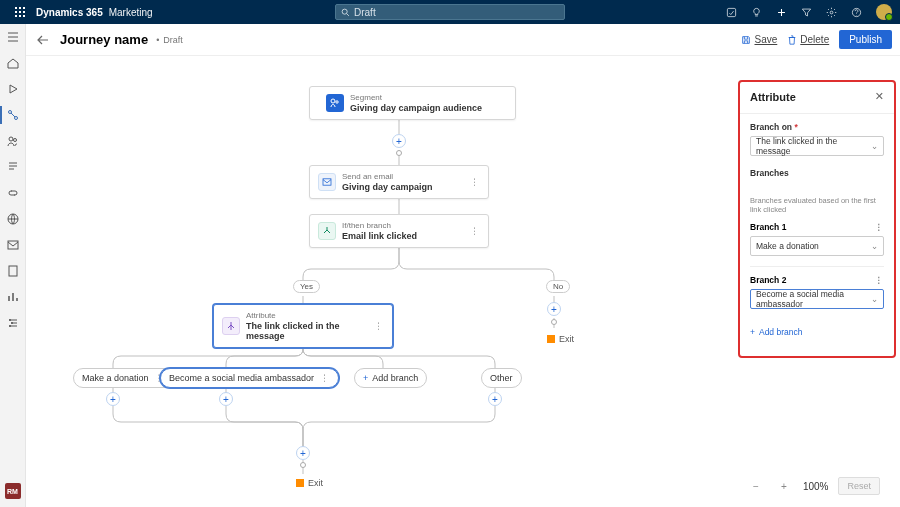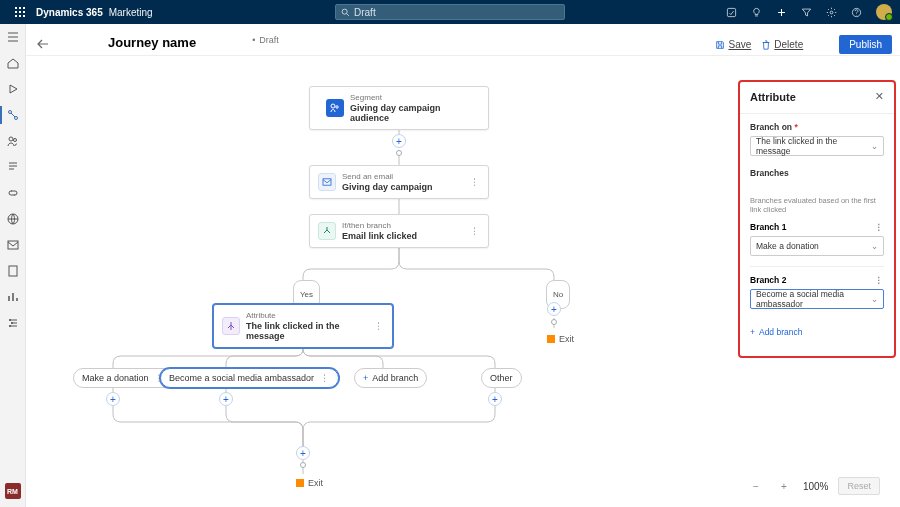--- a/index.html
+++ b/index.html
@@ -17,46 +17,46 @@
 .topbar .avatar::after { content:""; position:absolute; right:-1px; bottom:-1px; width:6px; height:6px; background:#6bb700; border:1px solid #002a4e; border-radius:50%; }
 
 .shell { display: flex; height: calc(100% - 24px); }
 .nav { width: 26px; background: #f3f3f3; border-right: 1px solid #e5e5e5; display: flex; flex-direction: column; align-items: center; padding-top: 6px; gap: 12px; position: relative; }
 .nav .ico { width: 14px; height: 14px; color: #555; display:flex; align-items:center; justify-content:center; }
 .nav .ico.active { color: #3b6fb6; position: relative; }
 .nav .ico.active::before { content:""; position:absolute; left:-6px; top:-2px; bottom:-2px; width:2px; background:#3b6fb6; }
 .nav .bottom-badge { position:absolute; bottom:8px; width:16px; height:16px; background:#8b2c2c; color:#fff; font-size:7px; display:flex; align-items:center; justify-content:center; border-radius:2px; font-weight:600; }
 
 .main { flex: 1; display: flex; flex-direction: column; position: relative; }
-.header { height: 32px; display: flex; align-items: flex-start; padding: 11px 8px; border-bottom: 1px solid #eee; gap: 48px; }
+.header { height: 32px; display: flex; align-items: center; padding: 0 8px; border-bottom: 1px solid #eee; }
 .back { width: 18px; height: 18px; display:flex; align-items:center; justify-content:center; color:#666; }
 .title { font-size: 13px; font-weight: 600; margin-left: 8px; }
 .draft { font-size: 9px; color: #777; margin-left: 8px; }
 .draft::before { content:"•"; margin-right:4px; }
 .header .actions { margin-left: auto; display: flex; align-items: center; gap: 10px; font-size: 10px; }
 .header .act { display:flex; align-items:center; gap:3px; color:#444;text-decoration:underline; }
-.header .publish { background:#2266d4; color:#fff; padding: 4px 10px; border-radius: 2px; font-size: 10px; margin-left: 26px; }
+.header .publish { background:#2266d4; color:#fff; padding: 4px 10px; border-radius: 2px; font-size: 10px; }
 
 .canvas { position: relative; flex: 1; background: #fff; }
 .canvas svg.wires { position:absolute; inset:0; width:100%; height:100%; }
 
 .node { position: absolute; background: #fff; border: 1px solid #d6d6d6; border-radius: 3px; box-shadow: 0 1px 2px rgba(0,0,0,.06); display: flex; align-items: center; padding: 6px 8px; font-size: 9px; }
 .node .ic { width: 18px; height: 18px; border-radius: 3px; display:flex; align-items:center; justify-content:center; margin-right: 6px; color:#fff; flex-shrink:0; }
 .node .txt .t1 { color:#777; font-size: 8px; line-height: 1.2; }
 .node .txt .t2 { font-weight: 600; color:#333; font-size: 9px; }
 .node .more { margin-left: auto; color:#888; padding-left: 6px; }
 .node.sel { border: 1px solid #4a7fd6; box-shadow: 0 0 0 1px #4a7fd6; }
 
 .pill { position: absolute; height: 20px; border: 1px solid #ccc; border-radius: 10px; background:#fff; display:flex; align-items:center; padding:0 8px; font-size: 9px; color:#333; }
 .pill.sel { border: 1px solid #4a7fd6; box-shadow: 0 0 0 1px #4a7fd6; }
 .pill .more { margin-left: 6px; color:#888; }
 
 .plus { position:absolute; width: 14px; height:14px; border-radius:50%; border:1px solid #bdd3f0; color:#2266d4; background:#fff; display:flex; align-items:center; justify-content:center; font-size:10px; }
 .dot { position:absolute; width:6px; height:6px; border-radius:50%; border:1px solid #aaa; background:#fff; }
-.tag { position:absolute; font-size:8px; border:1px solid #ccc; border-radius:8px; padding:9px 6px; background:#fff; color:#555; }
+.tag { position:absolute; font-size:8px; border:1px solid #ccc; border-radius:8px; padding:1px 6px; background:#fff; color:#555; }
 
 .exit { position:absolute; font-size:9px; color:#555; display:flex; align-items:center; gap:4px; }
 .exit .flag { width:8px; height:8px; background:#ff8c00; }
 
 .zoom { position:absolute; right: 20px; bottom: 12px; display:flex; align-items:center; gap:10px; font-size:10px; color:#333; background:#fff; }
 .zoom .btn { width:18px; height:18px; display:flex; align-items:center; justify-content:center; color:#888; }
 .zoom .reset { border:1px solid #ddd; background:#f5f5f5; color:#aaa; padding:3px 8px; border-radius:2px; font-size:9px; }
 
 
 .panel { position:absolute; top: 24px; right: 4px; width: 158px; border: 2px solid #de2f2f; border-radius: 4px; background:#fff; padding: 8px 10px 12px; height: 278px; }
@@ -254,21 +254,21 @@
           <path d="M87 350 V358 Q87 366 95 366 H269 Q277 366 277 374 V392"></path>
           <path d="M200 350 V358 Q200 366 208 366 H269 Q277 366 277 374 V392"></path>
           <path d="M469 350 V358 Q469 366 461 366 H285 Q277 366 277 374 V392"></path>
           <line x1="277" y1="404" x2="277" y2="418"></line>
 
           <line x1="528" y1="240" x2="528" y2="248"></line>
           <line x1="528" y1="262" x2="528" y2="272"></line>
         </g>
       </svg>
 
-      <div class="node" style="left:283px; top:30px; width:180px;padding-left:16px;">
+      <div class="node" style="left:283px; top:30px; width:207px;padding-left:16px;">
         <div class="ic" style="background:#2266d4">
             <svg width="10" height="10" viewBox="0 0 10 10">
               <circle cx="3" cy="3" r="2" fill="none" stroke="#fff"></circle>
               <path d="M1 9c0-1.5 1-2.5 2-2.5s2 1 2 2.5" fill="none" stroke="#fff"></path>
               <circle cx="7" cy="4" r="1.2" fill="none" stroke="#fff"></circle>
             </svg>
           </div>
         <div class="txt">
             <div class="t1">Segment</div>
             <div class="t2">Giving day campaign audience</div>

